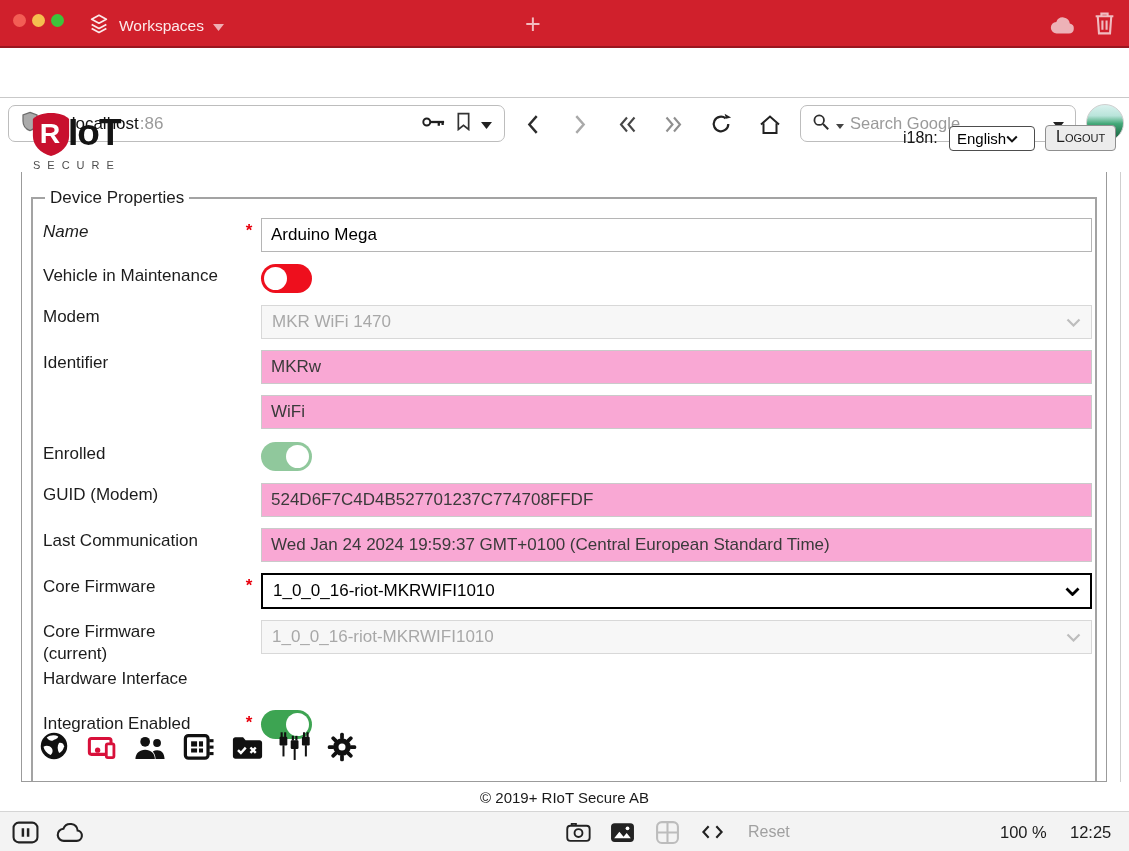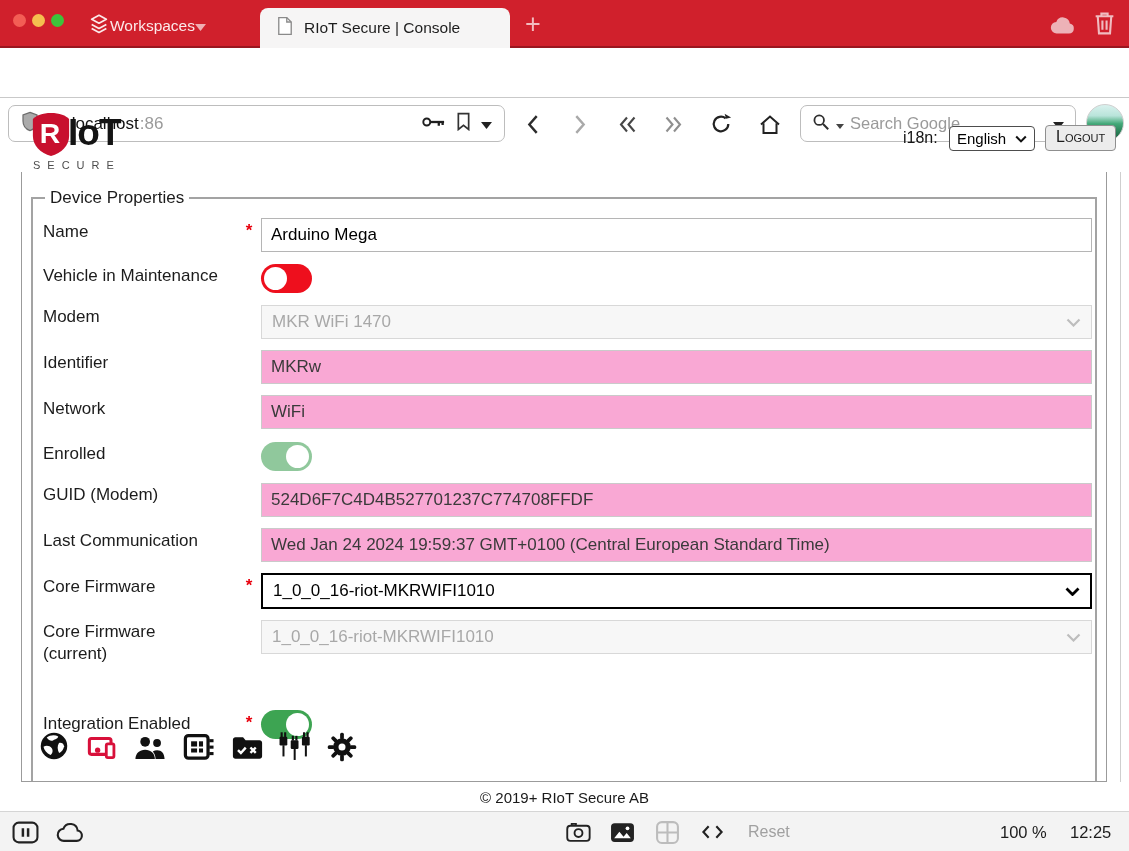--- a/index.html
+++ b/index.html
@@ -9,21 +9,21 @@
     background:#fff; font-family:"Liberation Sans", sans-serif;
     -webkit-font-smoothing:antialiased;
   }
   
   .titlebar { position:absolute; left:0; top:0; width:1129px; height:48px;
     background:#d0202c; border-bottom:2px solid #9a1620; }
   .tl { position:absolute; top:14px; width:13px; height:13px; border-radius:50%; }
   .tl.r { left:13px; background:#f35e55; }
   .tl.y { left:32px; background:#f5bf4f; }
   .tl.g { left:51px; background:#3ec23b; }
-  .workspaces { position:absolute; left:88px; top:0; height:52px; display:flex; align-items:center; 
+  .workspaces { position:absolute; left:88px; top:0; height:52px; display:flex; align-items:center; gap:9px;
     color:#fce9ea; font-size:15.5px; cursor:default; }
   .tab { position:absolute; left:260px; top:8px; width:250px; height:40px; background:#f6f5f5;
     border-radius:8px 8px 0 0; display:flex; align-items:center; gap:11px; padding-left:17px;
     font-size:15.5px; color:#1d1d1d; }
   .newtab { position:absolute; left:517px; top:8px; width:32px; height:32px; display:flex; align-items:center;
     justify-content:center; color:#f2bcbf; font-size:27px; font-weight:300; }
   .tb-right-icon { position:absolute; top:12px; }
   
   .addressrow { position:absolute; left:0; top:50px; width:1129px; height:48px; background:#ffffff;
     border-bottom:1px solid #c9c9c9; }
@@ -40,21 +40,21 @@
   .avatar { position:absolute; left:1086px; top:54px; width:38px; height:38px; border-radius:50%;
     background:linear-gradient(180deg,#d9f1ee 0%,#b9e4da 30%,#43a878 52%,#267a52 78%,#1c5e40 100%);
     border:1px solid #cfcfcf; }
   
   .logo { position:absolute; left:30px; top:111px; }
   .logo-row { display:flex; align-items:flex-start; }
   .logo-iot { font-size:37px; font-weight:bold; color:#141414; letter-spacing:-1px; line-height:44px; margin-left:-4px; }
   .logo-secure { font-size:11px; letter-spacing:7px; color:#4c4c4c; margin-top:1px; margin-left:3px; }
   .i18n-label { position:absolute; left:903px; top:129px; font-size:16px; color:#141414; }
   .lang-select { position:absolute; left:949px; top:126px; width:86px; height:25px; border:1px solid #4d4d4d;
-    border-radius:4px; background:#fff; display:flex; align-items:center; justify-content:space-between;
+    border-radius:4px; background:#fff; display:flex; align-items:center; 
     padding:0 7px; font-size:15px; color:#000; }
   .logout-btn { position:absolute; left:1045px; top:125px; height:26px; background:#ececec;
     border:1px solid #8f8f8f; border-radius:4px; font-variant:small-caps; font-size:16px; color:#1a1a1a;
     padding:1px 10px 3px 10px; display:flex; align-items:center; }
   
   .frame { position:absolute; left:21px; top:172px; width:1086px; height:610px;
     border-left:1px solid #9b9b9b; border-right:1px solid #9b9b9b; border-bottom:1px solid #9b9b9b;
     overflow:hidden; }
   .scrolltrack { position:absolute; left:1120px; top:172px; width:1px; height:610px; background:#cfcfcf; }
   .fieldset { position:absolute; border:2px solid #a3a3a3; }
@@ -105,29 +105,20 @@
         </svg>
     </span>
     <span>Workspaces</span>
     <span>
       <svg width="11" height="7" viewBox="0 0 11 7">
           <path d="M0 0h11L5.5 7z" fill="#f0aeb3"></path>
         </svg>
     </span>
   </div>
 
-  <div class="tab">
-    <span>
-      <svg width="16" height="20" viewBox="0 0 18 22">
-          <path d="M2 1.5h9l5 5v14H2z" fill="#fff" stroke="#8a8a8a" stroke-width="1.5"></path>
-          <path d="M11 1.5v5h5" fill="none" stroke="#8a8a8a" stroke-width="1.5"></path>
-        </svg>
-    </span>
-    <span>RIoT Secure | Console</span>
-  </div>
 
   <div class="newtab">+</div>
 
   <span class="tb-right-icon" style="left:1048px; top:15px;">
     <svg width="30" height="20" viewBox="0 0 28 20">
         <path d="M8 18.5h12a5 5 0 0 0 .8-9.9A7 7 0 0 0 7.3 6.9 5.6 5.6 0 0 0 8 18.5z" fill="#edb2b7"></path>
       </svg>
   </span>
   <span class="tb-right-icon" style="left:1093px; top:11px;">
     <svg width="23" height="25" viewBox="0 0 22 24">
@@ -242,41 +233,40 @@
 </div>
 <div class="logout-btn">
     <span>Logout</span>
   </div>
 
 <div class="frame">
 
   <div class="fieldset fs-device">
     <span class="legend" style="left:12px;">Device Properties</span>
 
-    <span class="flabel" style="top:22px;">Name</span>
+    <span class="flabel" style="top:22px;font-style:italic;">Name</span>
     <span class="req" style="top:22px;">*</span>
     <input class="tinput" style="top: 19px;" value="Arduino Mega">
 
     <span class="flabel" style="top:66px;">Vehicle in Maintenance</span>
     <div class="toggle t-red t-off" style="top:65px;">
         <div class="knob"></div>
       </div>
 
     <span class="flabel" style="top:107px;">Modem</span>
     <div class="selbox sel-disabled" style="top:106px;">
       <span>MKR WiFi 1470</span>
       <svg width="15" height="9" viewBox="0 0 15 9">
           <path d="M1.5 1.5l6 6 6-6" fill="none" stroke="currentColor" stroke-width="2.2"></path>
         </svg>
     </div>
 
     <span class="flabel" style="top:153px;">Identifier</span>
     <input class="tinput ro" style="top: 151px;" readonly="" value="MKRw">
 
-    <span class="flabel" style="top:199px;">Network</span>
     <input class="tinput ro" style="top: 196px;" readonly="" value="WiFi">
 
     <span class="flabel" style="top:244px;">Enrolled</span>
     <div class="toggle t-mgreen t-on" style="top:243px;">
         <div class="knob"></div>
       </div>
 
     <span class="flabel" style="top:285px;">GUID (Modem)</span>
     <input class="tinput ro" style="top: 284px;" readonly="" value="524D6F7C4D4B527701237C774708FFDF">
 
@@ -293,20 +283,21 @@
     </div>
 
     <span class="flabel" style="top:422px;">Core Firmware (current)</span>
     <div class="selbox sel-disabled" style="top:421px;">
       <span>1_0_0_16-riot-MKRWIFI1010</span>
       <svg width="15" height="9" viewBox="0 0 15 9">
           <path d="M1.5 1.5l6 6 6-6" fill="none" stroke="currentColor" stroke-width="2.2"></path>
         </svg>
     </div>
 
+    <span class="flabel" style="top:469px;">Hardware Interface</span>
 
     <span class="flabel" style="top:514px;">Integration Enabled</span>
     <span class="req" style="top:514px;">*</span>
     <div class="toggle t-green t-on" style="top:511px;">
         <div class="knob"></div>
       </div>
 
   </div>
 
   <div class="iconsrow">

